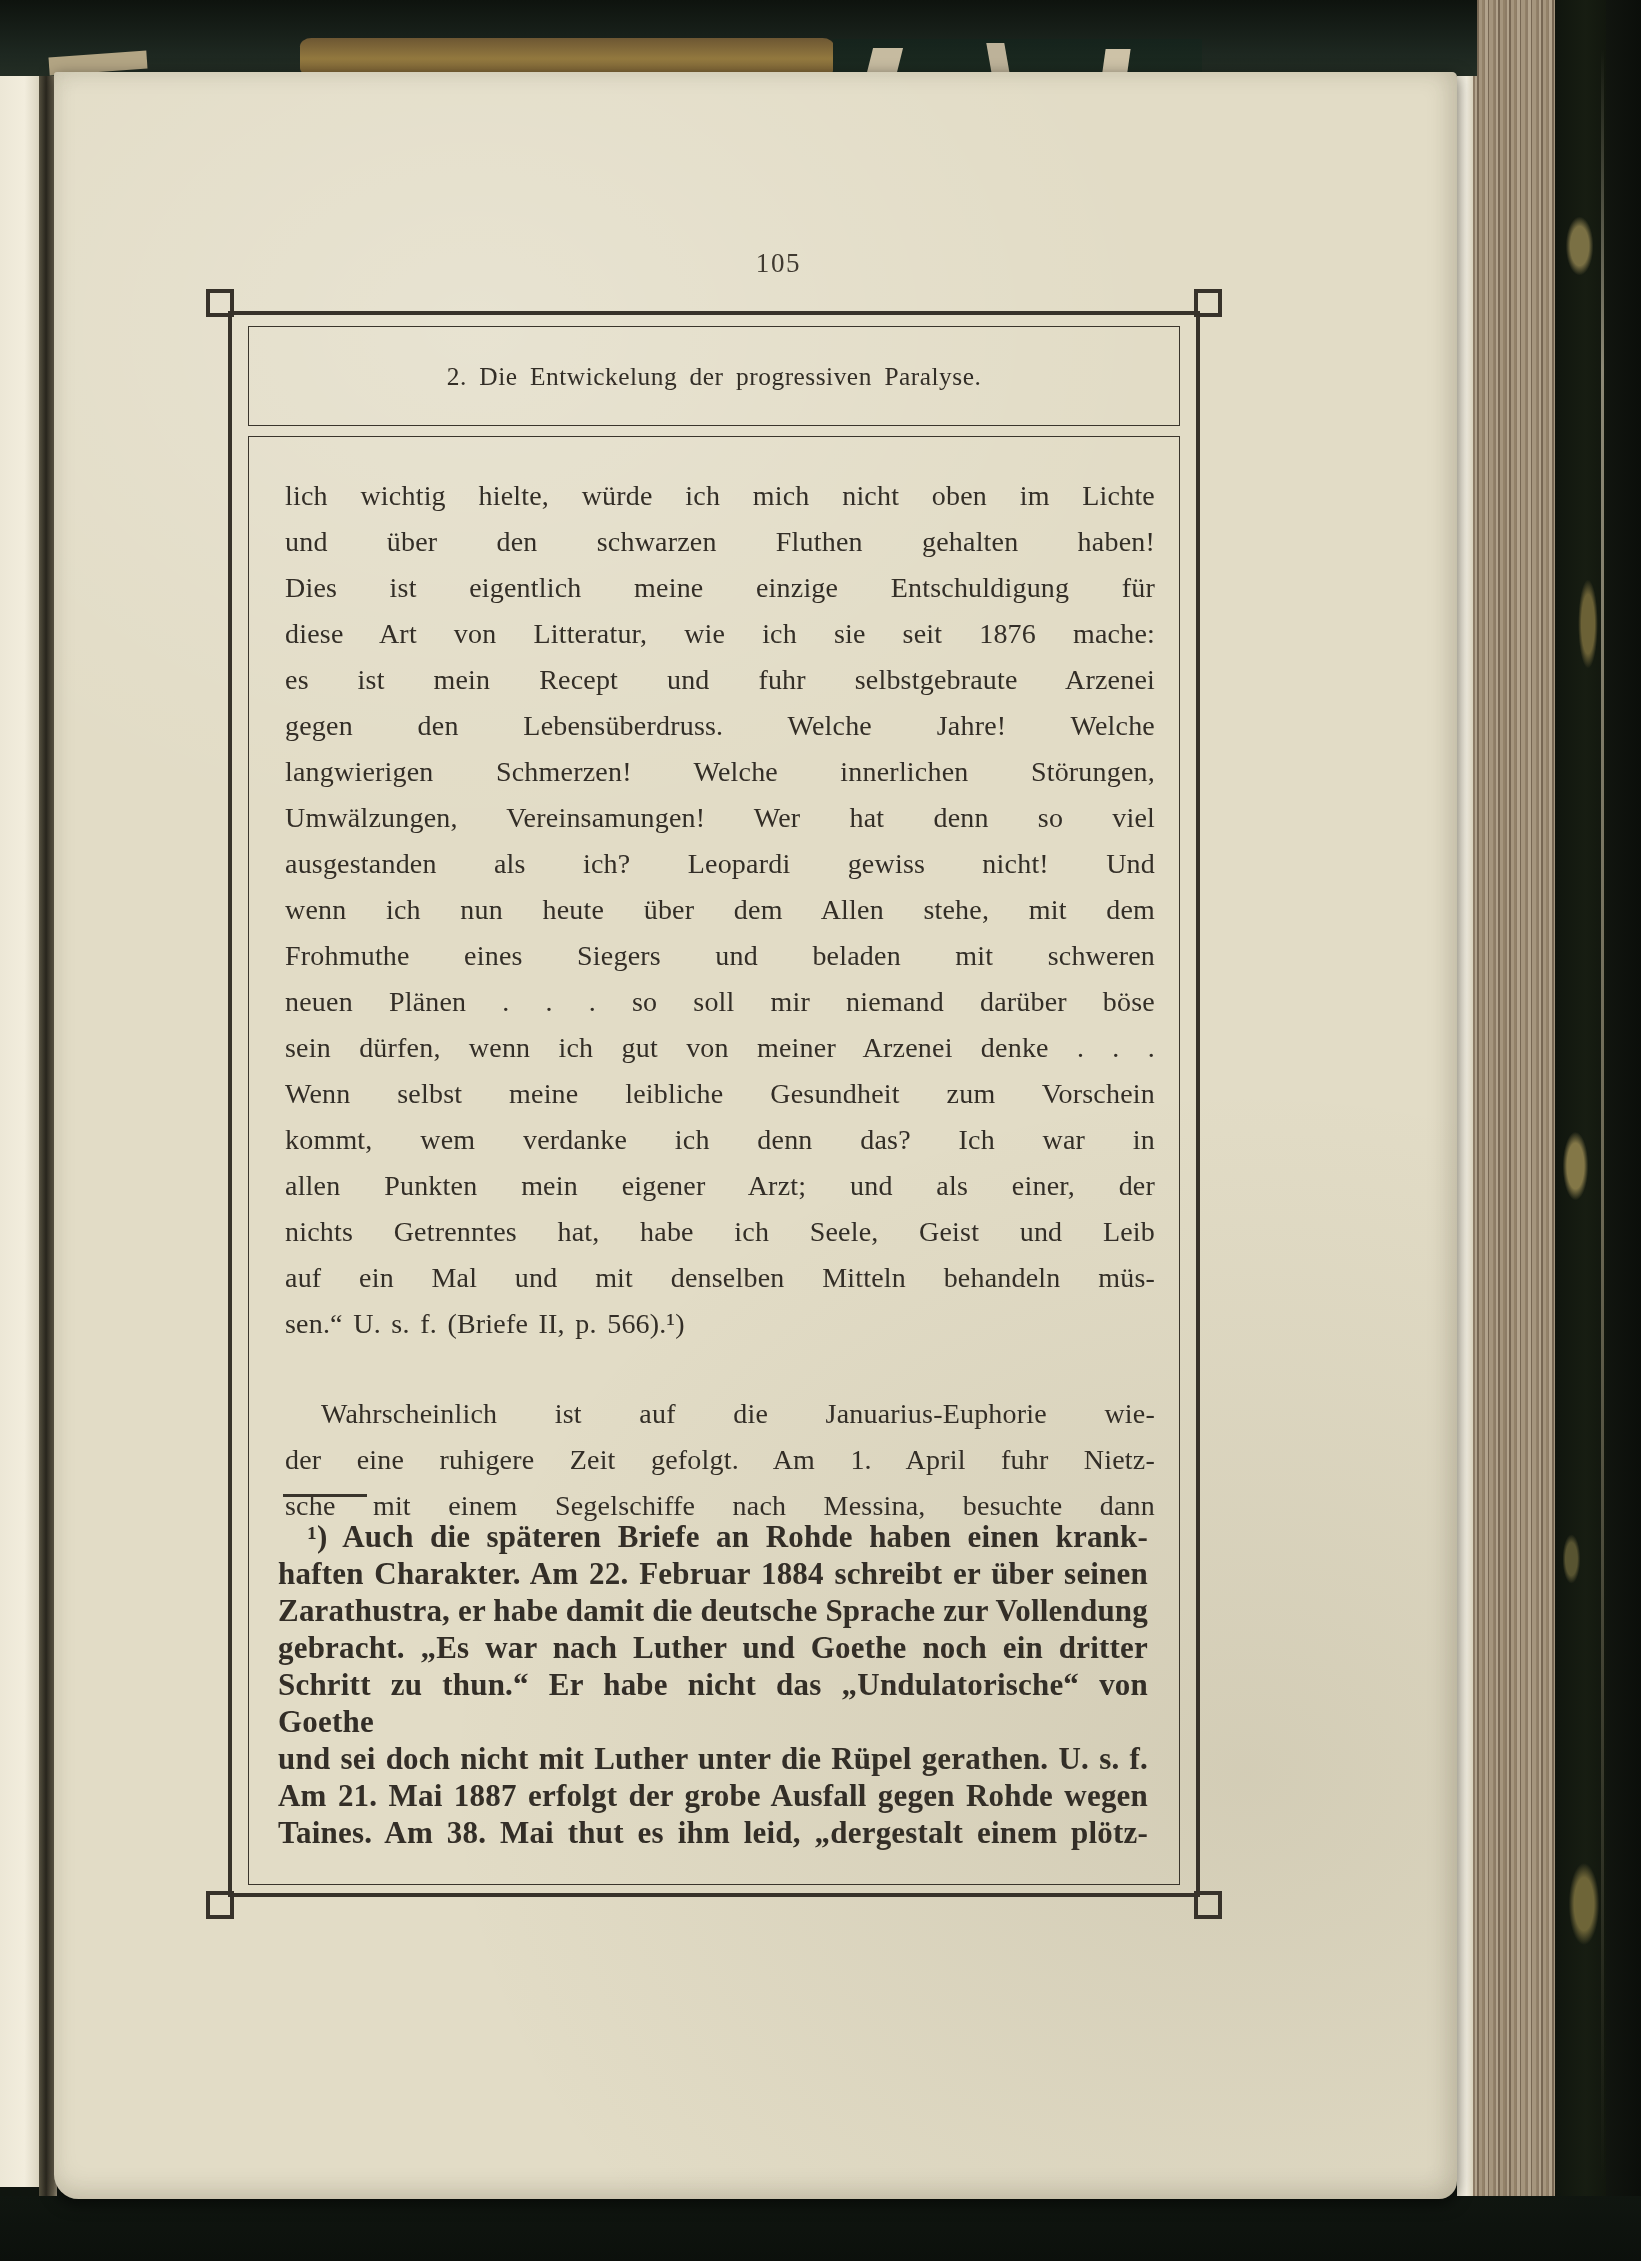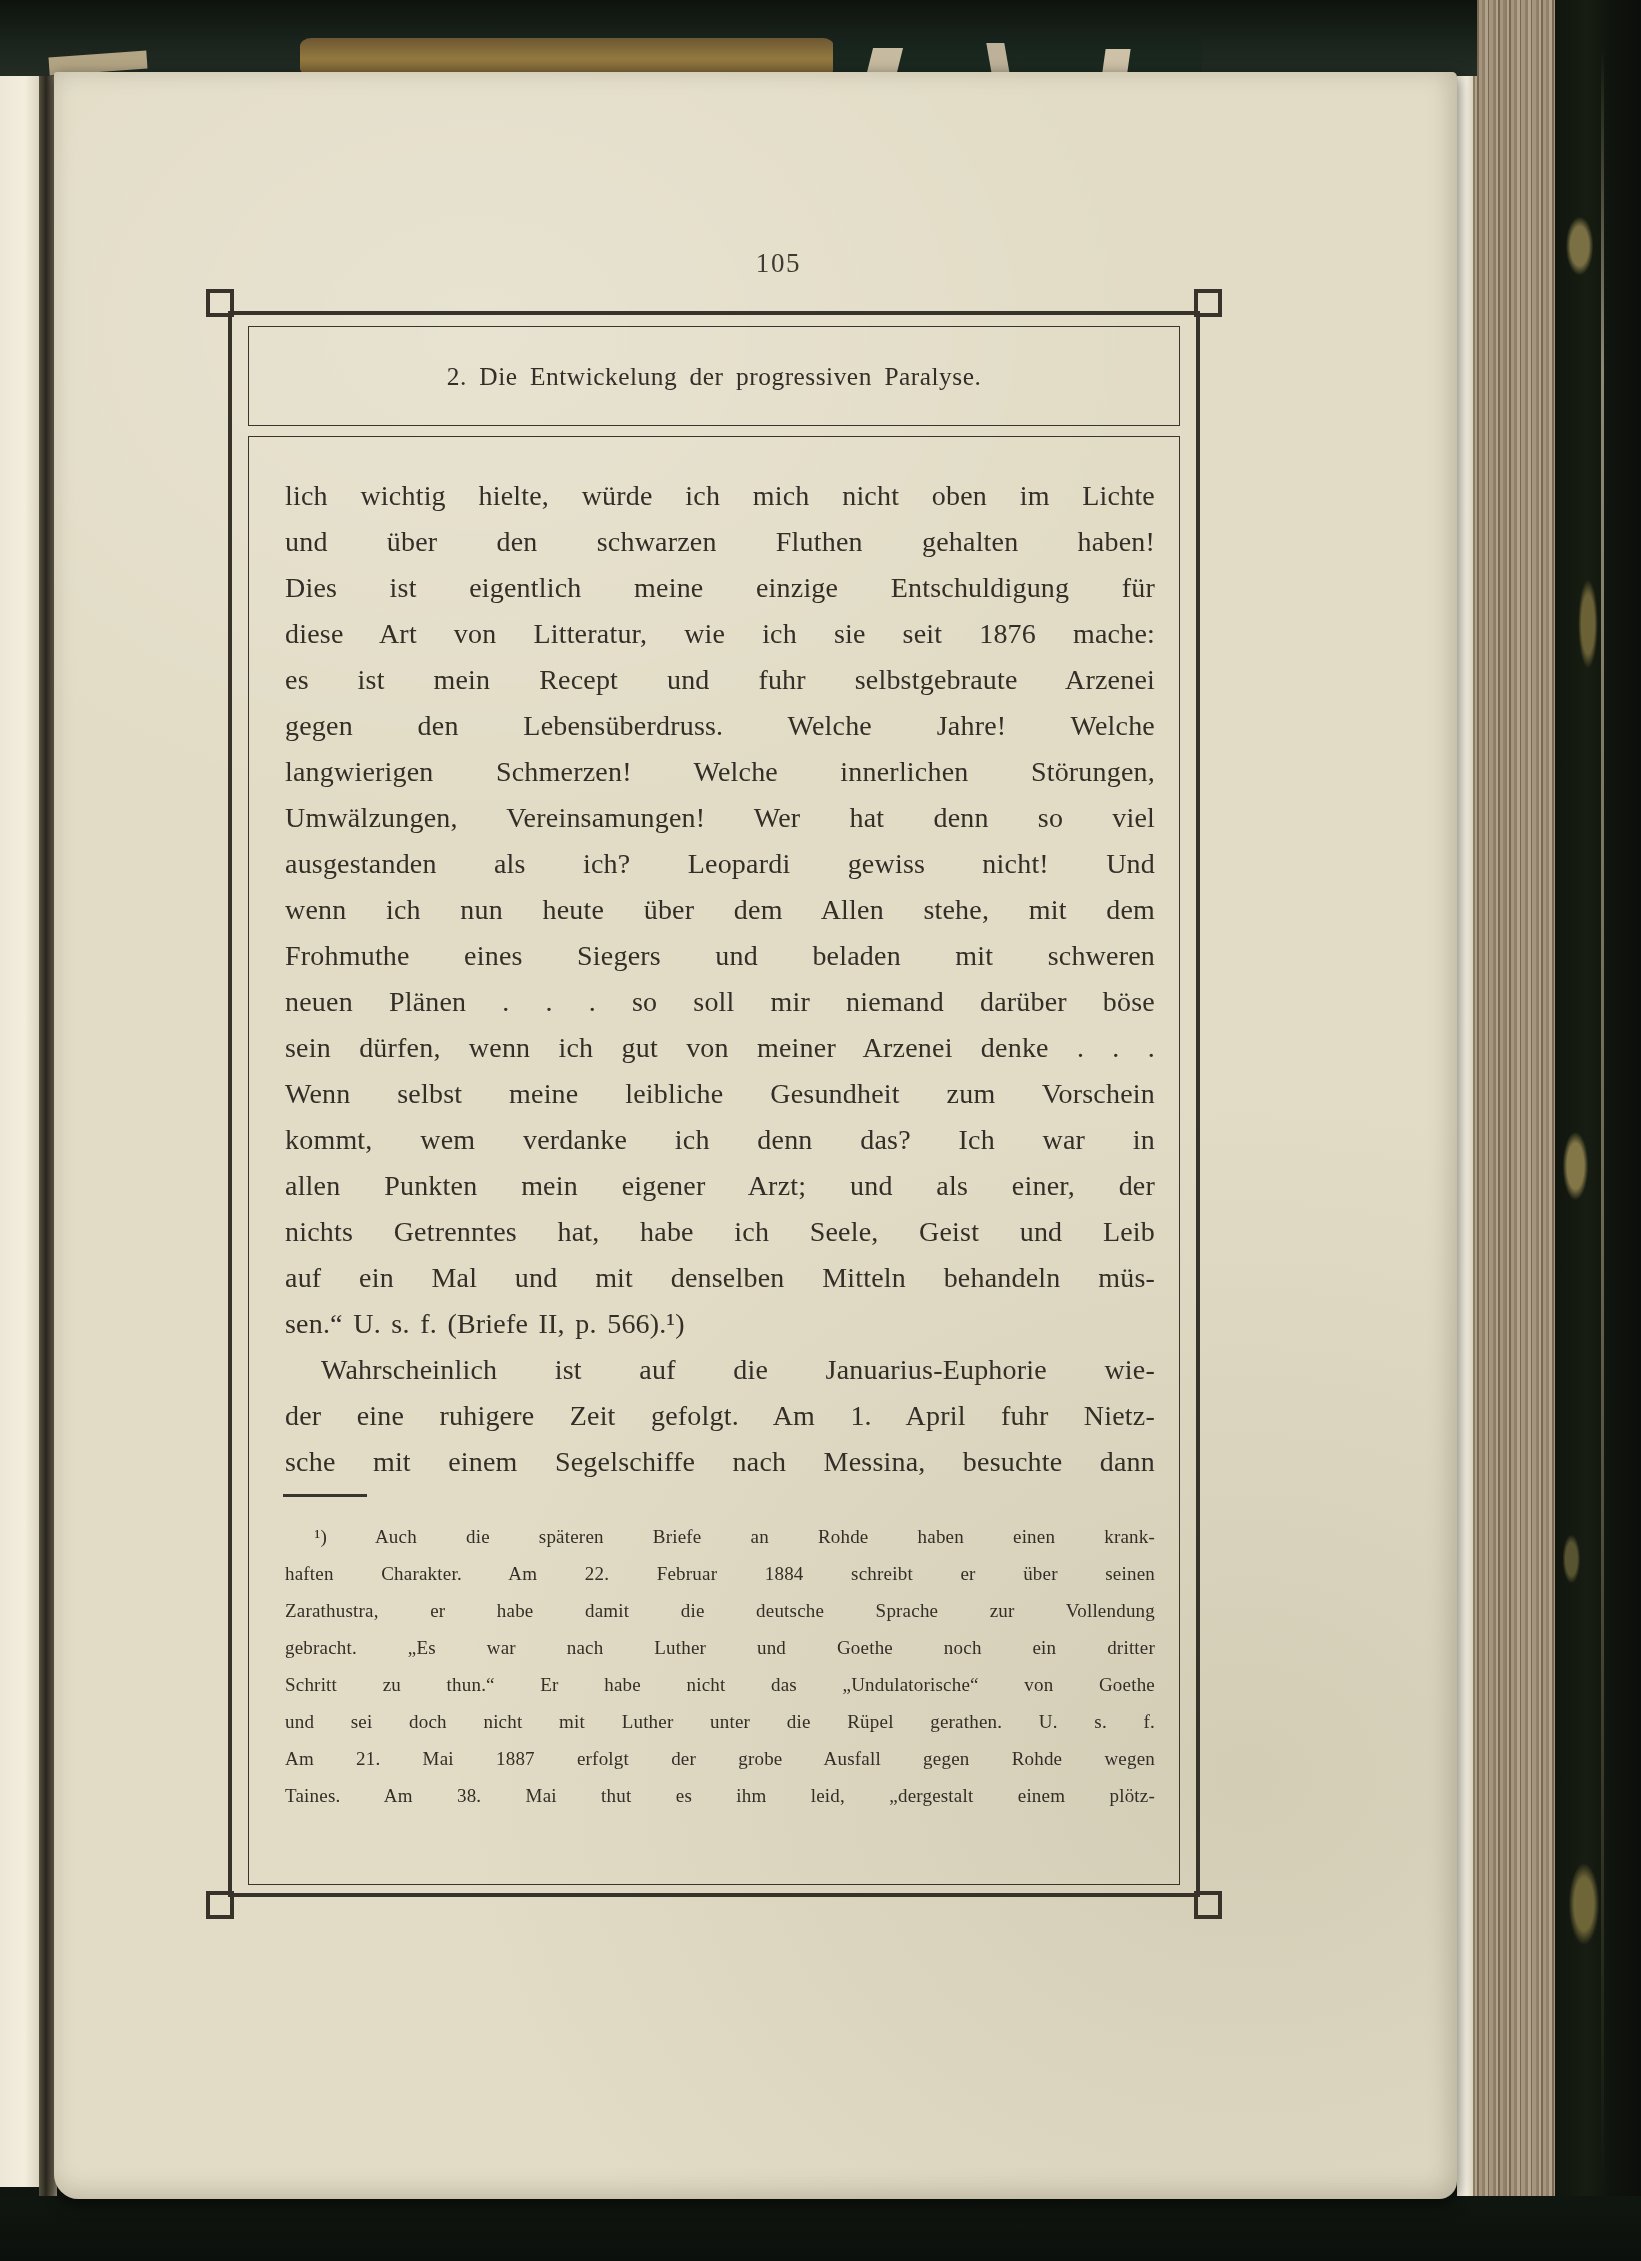--- a/index.html
+++ b/index.html
@@ -69,22 +69,22 @@
         border:1.6px solid #3a352c;box-sizing:border-box;
         display:flex;align-items:center;justify-content:center;}
   .heading{font-size:25.4px;letter-spacing:0.5px;word-spacing:5.7px;color:#332e27;}
 
   .main-box{position:absolute;left:194px;top:364px;width:932px;height:1449px;
         border:1.6px solid #3a352c;box-sizing:border-box;}
 
   .body-text{position:absolute;left:231px;top:401px;width:870px;
         font-size:28px;line-height:46px;color:#332e27;letter-spacing:0.2px;}
   .foot-rule{position:absolute;left:229px;top:1422px;width:84px;height:2.5px;background:#3a352c;}
-  .foot-text{position:absolute;left:231px;top:1446px;width:870px;
-        font-size:19px;line-height:37px;color:#332e27;letter-spacing:0.2px;}
+  .foot-text{position:absolute;left:224px;top:1446px;width:870px;
+        font-size:31px;line-height:37px;color:#332e27;letter-spacing:0.2px;font-weight:bold;}
 
   .tline{text-align:justify;text-align-last:justify;white-space:normal;}
   .tline.tlast{text-align:left;text-align-last:left;word-spacing:3.3px;}
 </style>
 </head>
 <body>
 
 <div class="scene">
 
   <div class="under-page"></div>
@@ -133,21 +133,21 @@
         <div class="tline">wenn ich nun heute über dem Allen stehe, mit dem</div>
         <div class="tline">Frohmuthe eines Siegers und beladen mit schweren</div>
         <div class="tline">neuen Plänen . . . so soll mir niemand darüber böse</div>
         <div class="tline">sein dürfen, wenn ich gut von meiner Arzenei denke . . .</div>
         <div class="tline">Wenn selbst meine leibliche Gesundheit zum Vorschein</div>
         <div class="tline">kommt, wem verdanke ich denn das?  Ich war in</div>
         <div class="tline">allen Punkten mein eigener Arzt; und als einer, der</div>
         <div class="tline">nichts Getrenntes hat, habe ich Seele, Geist und Leib</div>
         <div class="tline">auf ein Mal und mit denselben Mitteln behandeln müs-</div>
         <div class="tline tlast">sen.“ U. s. f. (Briefe II, p. 566).¹)</div>
-        <div class="tline" style="text-indent: 36px;">Wahrscheinlich ist auf die Januarius-Euphorie wie-</div>
+        <div class="tline" style="text-indent: 36px; margin-top: 44px;">Wahrscheinlich ist auf die Januarius-Euphorie wie-</div>
         <div class="tline">der eine ruhigere Zeit gefolgt.  Am 1. April fuhr Nietz-</div>
         <div class="tline">sche mit einem Segelschiffe nach Messina, besuchte dann</div>
       </div>
 
     <div class="foot-rule"></div>
 
     <div class="foot-text">
         <div class="tline" style="text-indent: 29.5px;">¹) Auch die späteren Briefe an Rohde haben einen krank-</div>
         <div class="tline">haften Charakter.  Am 22. Februar 1884 schreibt er über seinen</div>
         <div class="tline">Zarathustra, er habe damit die deutsche Sprache zur Vollendung</div>

